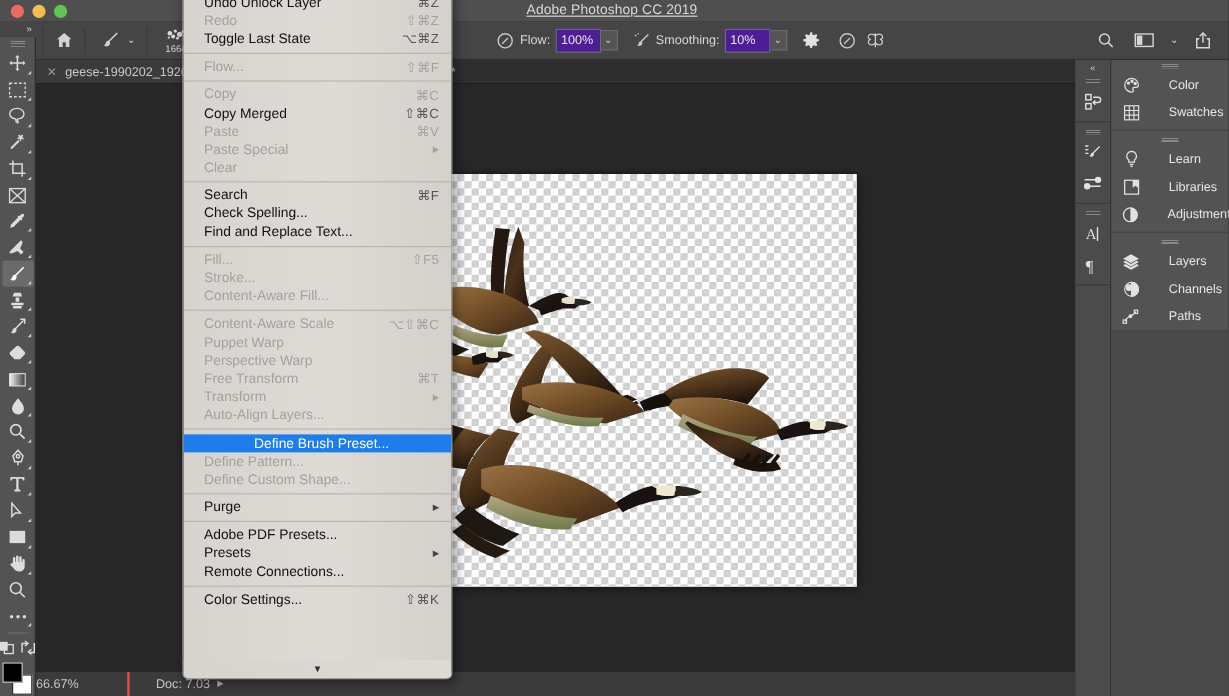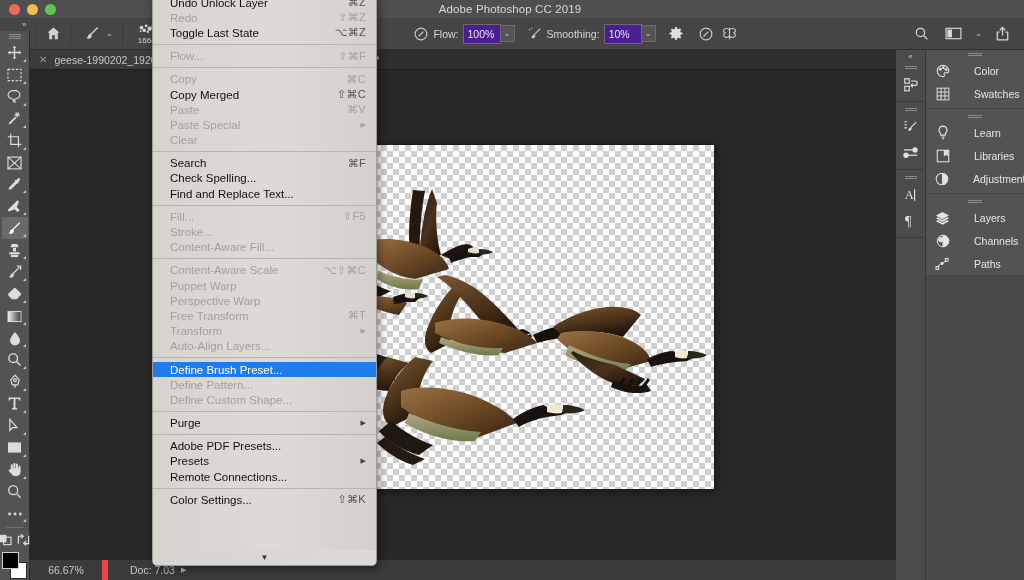--- a/index.html
+++ b/index.html
@@ -15,21 +15,21 @@
   
   .titlebar{
     position:absolute; left:0; top:0; width:1024px; height:18px;
     background:#4f4f4f; display:flex; align-items:center;
   }
   .traffic{ display:flex; gap:7px; padding-left:9px; }
   .tl{ width:11px;height:11px;border-radius:50%; }
   .tl.r{ background:#ec6b5f; } .tl.y{ background:#f4bd4f; } .tl.g{ background:#61c454; }
   .title-text{
     position:absolute; left:0; right:4px; text-align:center;
-    font-size:11.5px; color:#d8d8d8; letter-spacing:.1px;
+    font-size:11.5px; color:#d8d8d8; letter-spacing:.1px;text-decoration:underline;
   }
 
   
   .optionsbar{
     position:absolute; left:0; top:18px; width:1024px; height:32px;
     background:#454545; border-bottom:1px solid #2f2f2f;
     display:flex; align-items:center;
   }
   .ob-sep{ width:1px; height:22px; background:#3a3a3a; margin:0 5px; }
   .ob-item{ display:flex; align-items:center; height:32px; padding:0 4px; }
@@ -113,21 +113,21 @@
     box-shadow:0 0 0 1px #1c1c1c, 0 2px 9px rgba(0,0,0,.55);
   }
   .canvas svg{ position:absolute; left:0; top:0; width:100%; height:100%; }
 
   
   .statusbar{
     position:absolute; left:30px; top:559px; width:866px; height:21px;
     background:#3b3b3b; border-top:1px solid #2a2a2a;
     display:flex; align-items:center; font-size:10.5px; color:#c6c6c6;
   }
-  .sb-zoom{ width:78px; text-align:center; border-right:6px solid #ef4444; line-height:21px;}
+  .sb-zoom{ width:78px; border-right:2px solid #ef4444; line-height:21px;}
   .sb-doc{ padding-left:22px; }
   .sb-arrow{ margin-left:6px; font-size:7px; color:#b9b9b9;}
 
   
   .rail{
     position:absolute; left:896px; top:50px; width:30px; height:530px;
     background:#4b4b4b; border-right:1px solid #363636;
     display:flex; flex-direction:column; align-items:center;
   }
   .rail-collapse{width:30px;height:13px;display:flex;align-items:center;justify-content:center;
@@ -165,21 +165,21 @@
     overflow:hidden;
     font-size:11.5px; color:#111;
   }
   .mi{
     height:15.2px; display:flex; align-items:center;
     padding:0 10px 0 17px; white-space:nowrap;
   }
   .mi .lbl{ flex:1; }
   .mi .key{ color:#555; font-size:11px; letter-spacing:.3px; }
   .mi.dim .lbl, .mi.dim .key{ color:#a4a19d; }
-  .mi.sel{ background:#1f7ceb; }
+  .mi.sel{ background:#1f7ceb;text-align:center; }
   .mi.sel .lbl, .mi.sel .key{ color:#fff; }
   .mi .arrow{ font-size:7px; color:#444; }
   .mi.dim .arrow{ color:#a4a19d; }
   .msep{ height:1px; background:#b9b6b1; margin:3.5px 0; }
   .menu-scroll{
     position:absolute; left:0; right:0; bottom:0; height:15px;
     display:flex; align-items:center; justify-content:center;
     background:linear-gradient(to right,#d7d4cf,#dedbd6);
     font-size:8px; color:#333;
   }

